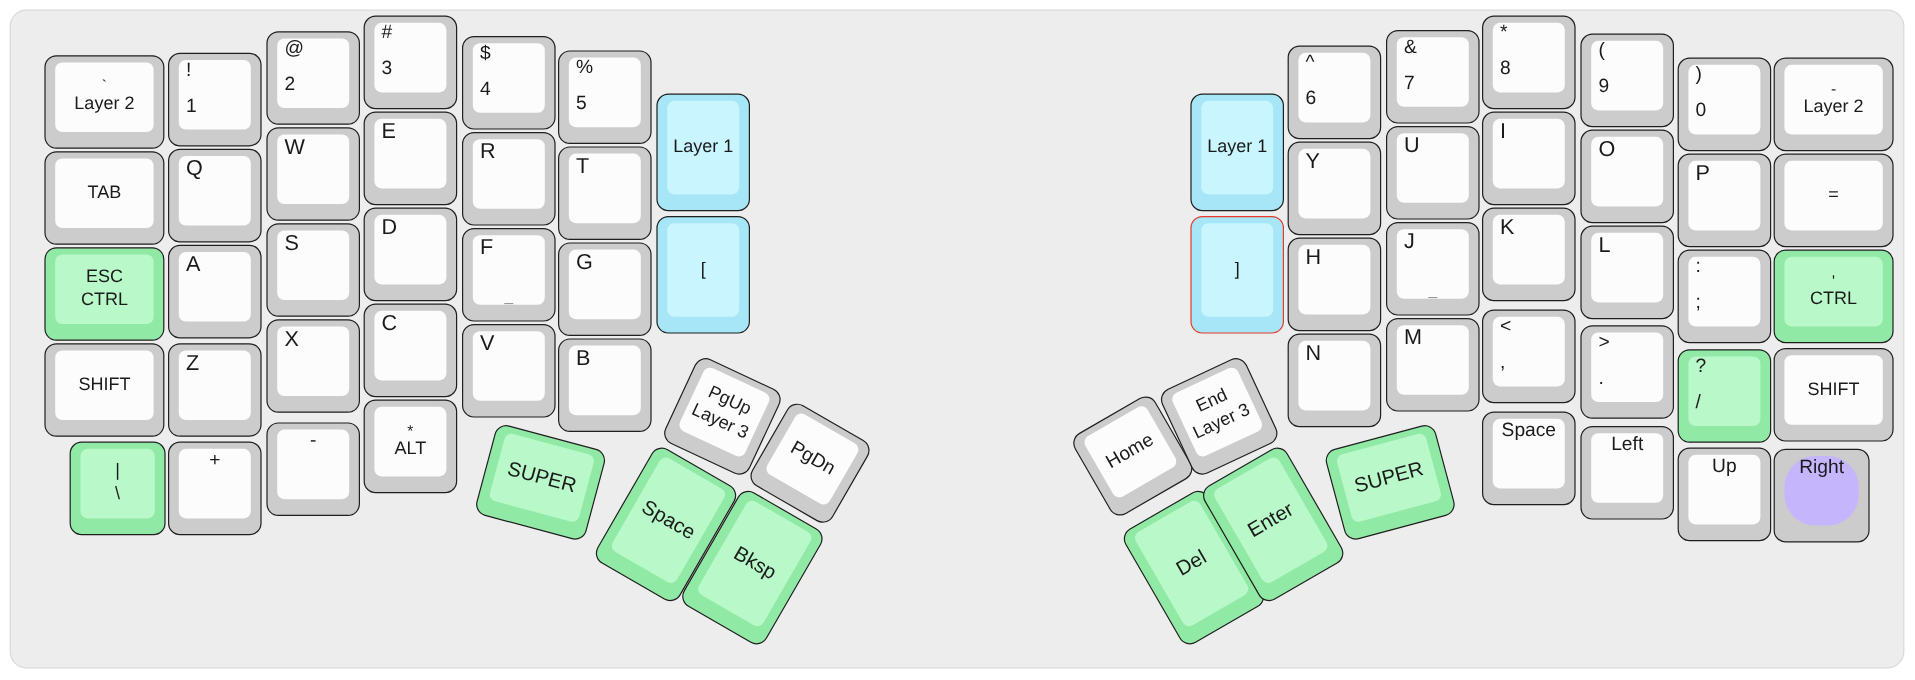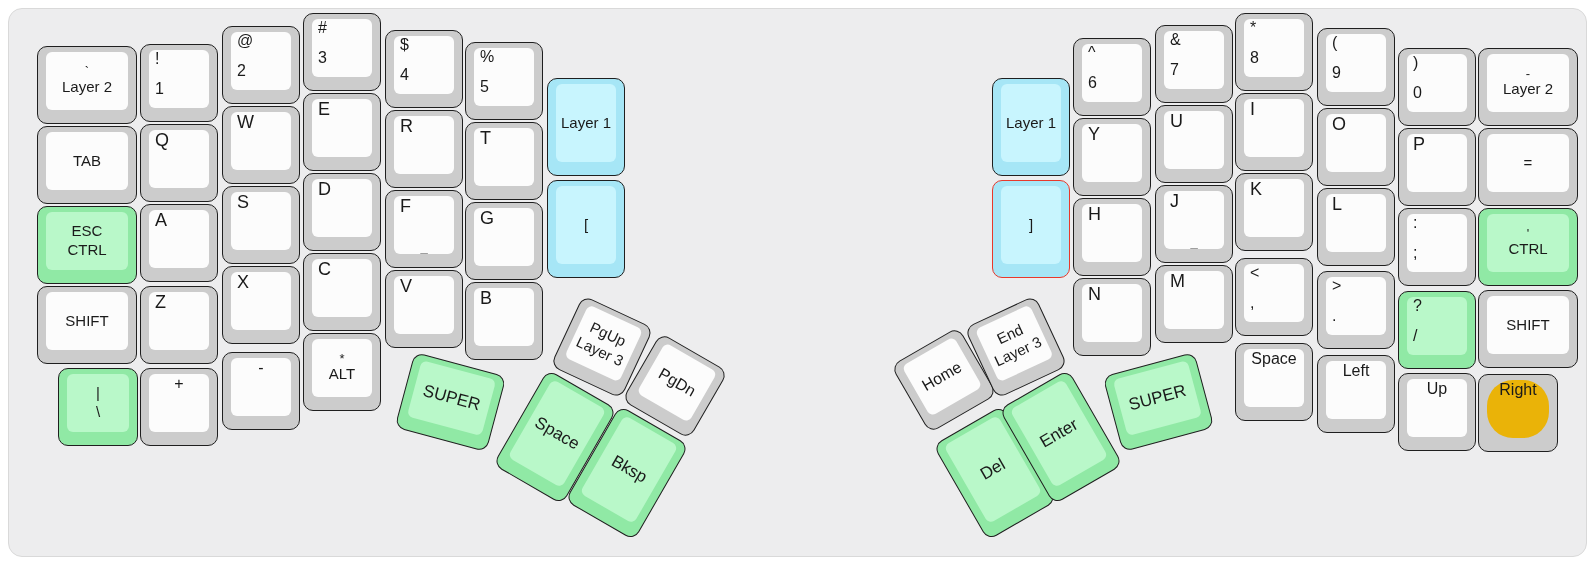--- a/index.html
+++ b/index.html
@@ -364,21 +364,21 @@
           <span class="lbl l0 sym" style="color: rgb(26, 26, 26);">'</span>
           <span class="lbl l1" style="color: rgb(26, 26, 26);">CTRL</span>
         </div>
       </div>
       <div class="key" style="left: 1478px; top: 290px; width: 100px; height: 78px; background: rgb(204, 204, 204); border-color: rgb(31, 31, 31);">
         <div class="keytop align-center" style="background: rgb(252, 252, 252);">
           <span class="lbl l0" style="color: rgb(26, 26, 26);">SHIFT</span>
         </div>
       </div>
       <div class="key" style="left: 1478px; top: 374px; width: 80px; height: 78px; background: rgb(204, 204, 204); border-color: rgb(31, 31, 31);">
-        <div class="keytop align-top" style="background: #eab308; border-radius: 26px;">
+        <div class="keytop align-top" style="background: #c4b5fd; border-radius: 26px;">
           <span class="lbl l0" style="color: rgb(26, 26, 26);">Right</span>
         </div>
       </div>
       <div class="key" style="left: 905px; top: 341px; width: 78px; height: 78px; transform: rotate(-30deg); background: rgb(204, 204, 204); border-color: rgb(31, 31, 31);">
         <div class="keytop align-center" style="background: rgb(252, 252, 252); font-size: 16px;">
           <span class="lbl l0" style="color: rgb(26, 26, 26);">Home</span>
         </div>
       </div>
       <div class="key" style="left: 977px; top: 308px; width: 78px; height: 78px; transform: rotate(-25deg); background: rgb(204, 204, 204); border-color: rgb(31, 31, 31);">
         <div class="keytop align-center" style="background: rgb(252, 252, 252);">

